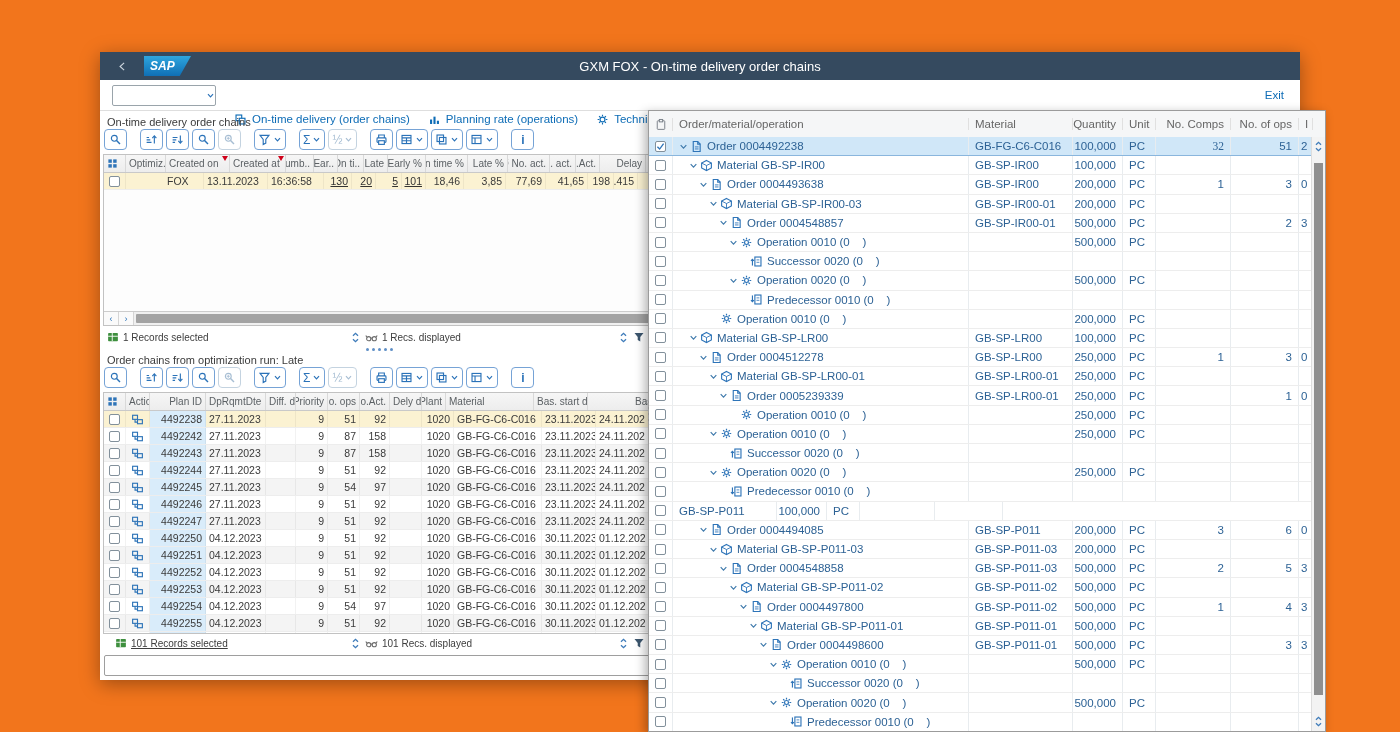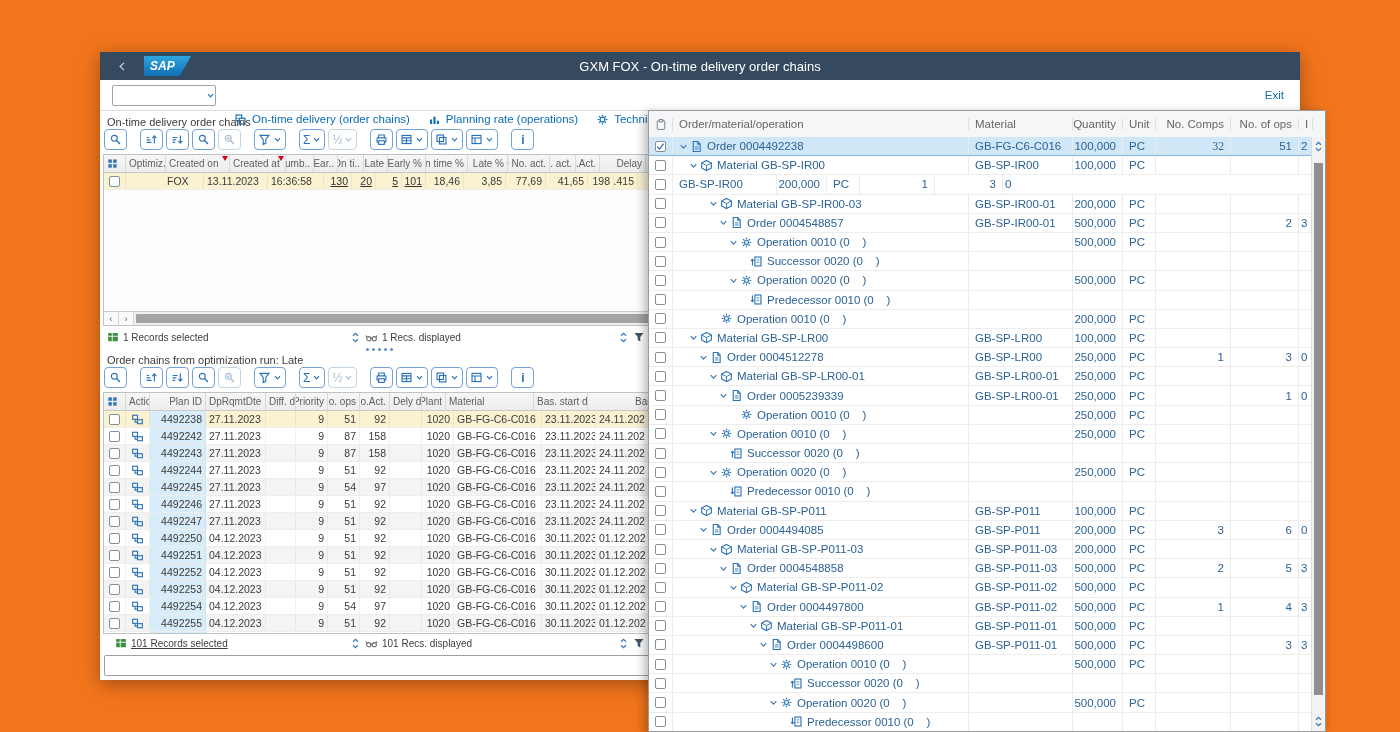--- a/index.html
+++ b/index.html
@@ -1083,20 +1083,36 @@
         <div class="tr-c r" style="width: 50px;">100,000</div>
         <div class="tr-c" style="width: 33px;">PC</div>
         <div class="tr-c r" style="width: 75px;"></div>
         <div class="tr-c r" style="width: 68px;"></div>
         <div class="tr-c" style="width: 14px; padding: 0px 2px; border-right: none;"></div>
       </div>
       <div class="tree-row">
         <div class="tr-c sel-c" style="width: 24px;">
           <span class="checkbox"></span>
         </div>
+        <div class="tr-c" style="width: 296px; padding-left: 0px;">
+          <span style="width: 24px; flex: 0 0 auto;"></span>
+          <span class="chev-slot">
+            <svg width="9" height="9" viewBox="0 0 16 16" fill="none" stroke="currentColor" stroke-width="2">
+              <polyline points="3,5.5 8,11 13,5.5"></polyline>
+            </svg>
+          </span>
+          <span class="icn node-icn">
+            <svg width="13" height="13" viewBox="0 0 16 16" fill="none" stroke="currentColor" stroke-width="1.4">
+              <path d="M4 1.8h5.5L12.5 5v9.2H4z"></path>
+              <path d="M9.5 1.8V5h3"></path>
+              <path d="M6 8.5h4.5M6 11h4.5" stroke-width="1.1"></path>
+            </svg>
+          </span>
+          <span class="tree-label">Order 0004493638</span>
+        </div>
         <div class="tr-c" style="width: 104px;">GB-SP-IR00</div>
         <div class="tr-c r" style="width: 50px;">200,000</div>
         <div class="tr-c" style="width: 33px;">PC</div>
         <div class="tr-c r" style="width: 75px;">1</div>
         <div class="tr-c r" style="width: 68px;">3</div>
         <div class="tr-c" style="width: 14px; padding: 0px 2px; border-right: none;">0</div>
       </div>
       <div class="tree-row">
         <div class="tr-c sel-c" style="width: 24px;">
           <span class="checkbox"></span>
@@ -1496,35 +1512,20 @@
         <div class="tr-c" style="width: 104px;"></div>
         <div class="tr-c r" style="width: 50px;"></div>
         <div class="tr-c" style="width: 33px;"></div>
         <div class="tr-c r" style="width: 75px;"></div>
         <div class="tr-c r" style="width: 68px;"></div>
         <div class="tr-c" style="width: 14px; padding: 0px 2px; border-right: none;"></div>
       </div>
       <div class="tree-row">
         <div class="tr-c sel-c" style="width: 24px;">
           <span class="checkbox"></span>
-        </div>
-        <div class="tr-c" style="width: 296px; padding-left: 0px;">
-          <span style="width: 14px; flex: 0 0 auto;"></span>
-          <span class="chev-slot">
-            <svg width="9" height="9" viewBox="0 0 16 16" fill="none" stroke="currentColor" stroke-width="2">
-              <polyline points="3,5.5 8,11 13,5.5"></polyline>
-            </svg>
-          </span>
-          <span class="icn node-icn">
-            <svg width="13" height="13" viewBox="0 0 16 16" fill="none" stroke="currentColor" stroke-width="1.4">
-              <path d="M8 1.8 14 5v6L8 14.2 2 11V5z"></path>
-              <path d="M2 5l6 3 6-3M8 8v6.2" stroke-width="1.1"></path>
-            </svg>
-          </span>
-          <span class="tree-label">Material GB-SP-P011</span>
         </div>
         <div class="tr-c" style="width: 104px;">GB-SP-P011</div>
         <div class="tr-c r" style="width: 50px;">100,000</div>
         <div class="tr-c" style="width: 33px;">PC</div>
         <div class="tr-c r" style="width: 75px;"></div>
         <div class="tr-c r" style="width: 68px;"></div>
         <div class="tr-c" style="width: 14px; padding: 0px 2px; border-right: none;"></div>
       </div>
       <div class="tree-row">
         <div class="tr-c sel-c" style="width: 24px;">

